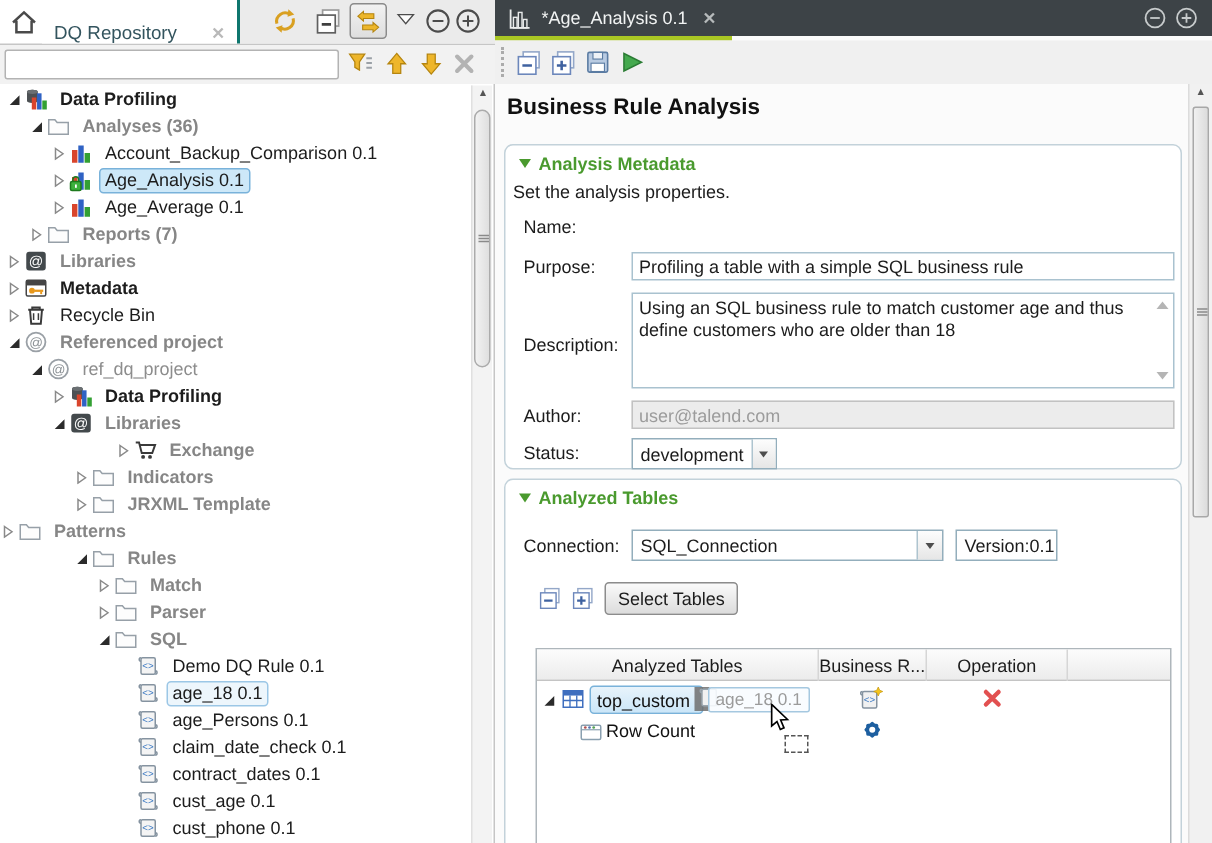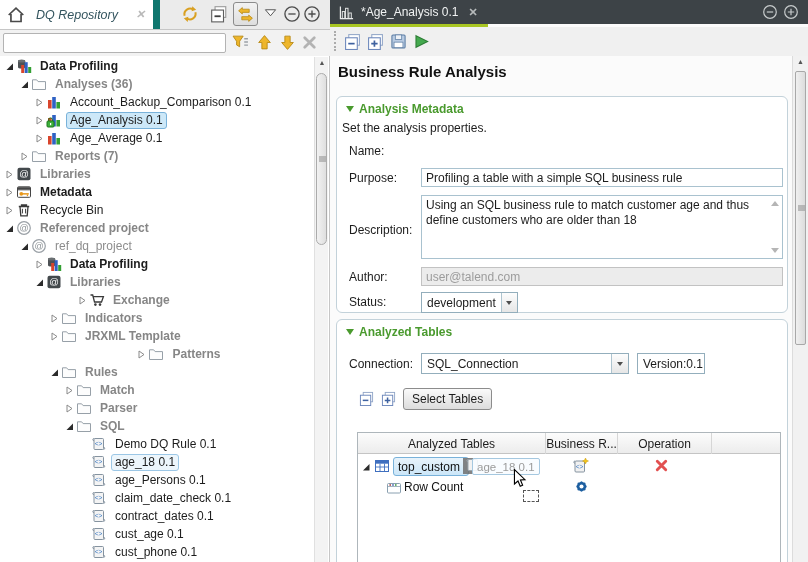--- a/index.html
+++ b/index.html
@@ -5,21 +5,21 @@
   * { margin:0; padding:0; box-sizing:border-box; }
   html,body { width:808px; height:562px; }
   body { font-family:"Liberation Sans", sans-serif; background:#fff; overflow:hidden; }
   .app { position:relative; width:808px; height:562px; background:#fff; overflow:hidden; }
 
   
   .left-panel { position:absolute; left:0; top:0; width:330px; height:562px; background:#fff; border-right:1px solid #c6c6c6; }
   .left-tabbar { position:absolute; left:0; top:0; width:330px; height:30px; background:#fff; border-bottom:1px solid #c6c6c6; }
   .left-tabbar .gray-zone { position:absolute; left:160px; top:0; width:170px; height:29px; background:#ebebeb; }
   .home-ic { position:absolute; left:7px; top:6px; width:18px; height:18px; }
-  .dq-tab { position:absolute; left:28px; top:0; width:132px; height:29px; display:flex; align-items:center; background:#fff; border-right:7px solid #0f766e;font-style:italic; }
+  .dq-tab { position:absolute; left:28px; top:0; width:132px; height:29px; display:flex; align-items:flex-end; background:#fff; border-right:2px solid #0f766e; }
   .dq-tab .ttl { color:#33545e; font-size:12.5px; padding-left:8px; }
   .dq-tab .x { margin-left:auto; margin-right:8px; color:#b9b9b9; font-size:11px; font-weight:bold; }
   .ltb-ic { position:absolute; top:5px; width:18px; height:18px; }
   .pressed { border:1px solid #8b8b8b; border-radius:3px; background:linear-gradient(#f2f2f2,#dedede); }
   .filter-row { position:absolute; left:0; top:30px; width:330px; height:26px; background:#f2f2f2; }
   .filter-input { position:absolute; left:3px; top:3px; width:223px; height:20px; background:#fff; border:1px solid #b3b3b3; border-radius:2px; font-size:12px; padding:0 4px; font-family:"Liberation Sans",sans-serif; }
   .fr-ic { position:absolute; top:4px; width:17px; height:17px; }
 
   
   .tree { position:absolute; left:0; top:57px; width:312px; height:505px; overflow:hidden; }
@@ -356,21 +356,21 @@
           <span class="arr">
             <svg width="9" height="9">
               <path d="M2 1 L7 4.5 L2 8 Z" fill="#fff" stroke="#8a8a8a"></path>
             </svg>
           </span>
           <span class="tic"><svg width="16" height="16" viewBox="0 0 16 16">
               <path d="M1.5 13.5 V3.8 H5.6 L7.1 5.6 H14.5 V13.5 Z" fill="#fdfdfd" stroke="#97a0a8"></path>
             </svg></span>
           <span class="lbl">JRXML Template</span>
         </div>
-        <div class="trow st-bold-gray" style="padding-left: 49px; justify-content: center;">
+        <div class="trow st-bold-gray" style="">
           <span class="arr">
             <svg width="9" height="9">
               <path d="M2 1 L7 4.5 L2 8 Z" fill="#fff" stroke="#8a8a8a"></path>
             </svg>
           </span>
           <span class="tic"><svg width="16" height="16" viewBox="0 0 16 16">
               <path d="M1.5 13.5 V3.8 H5.6 L7.1 5.6 H14.5 V13.5 Z" fill="#fdfdfd" stroke="#97a0a8"></path>
             </svg></span>
           <span class="lbl">Patterns</span>
         </div>

